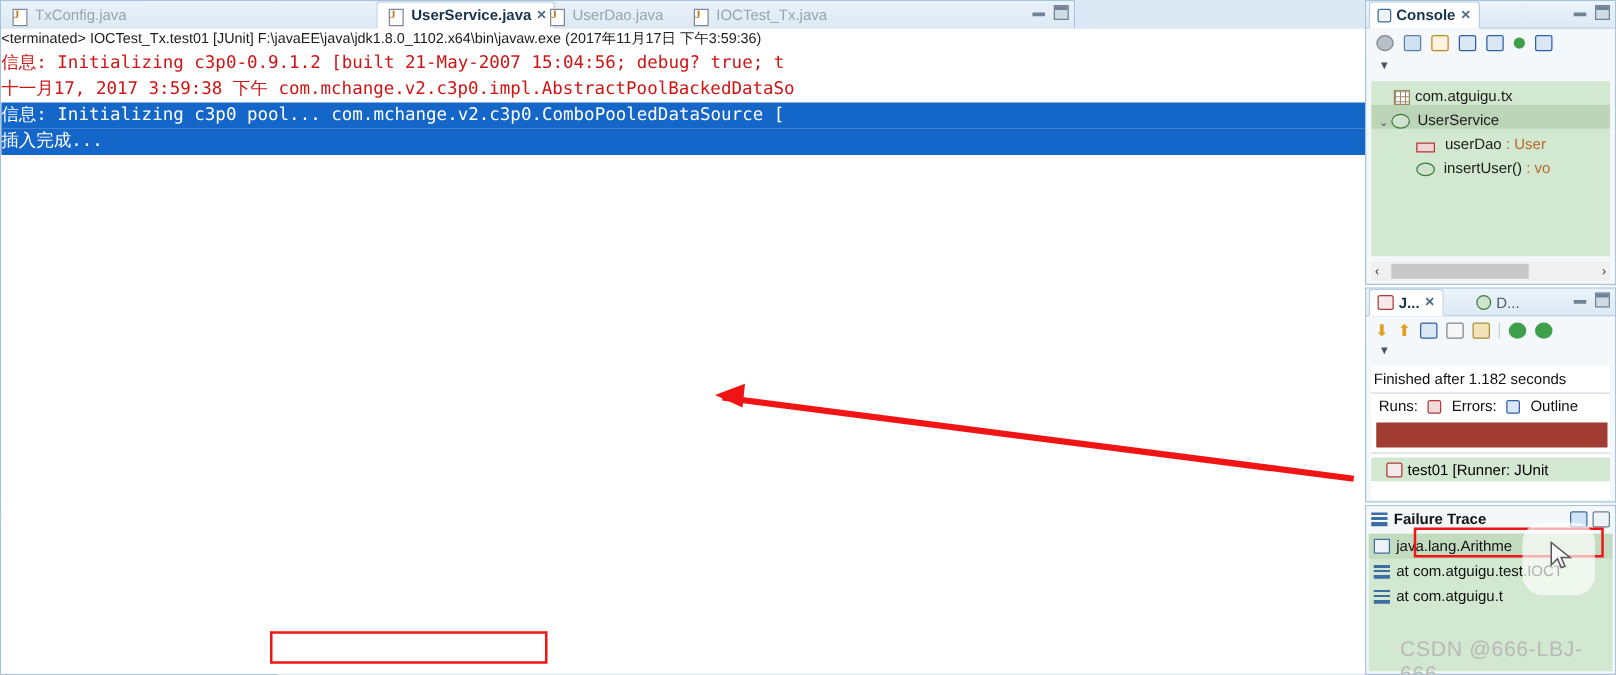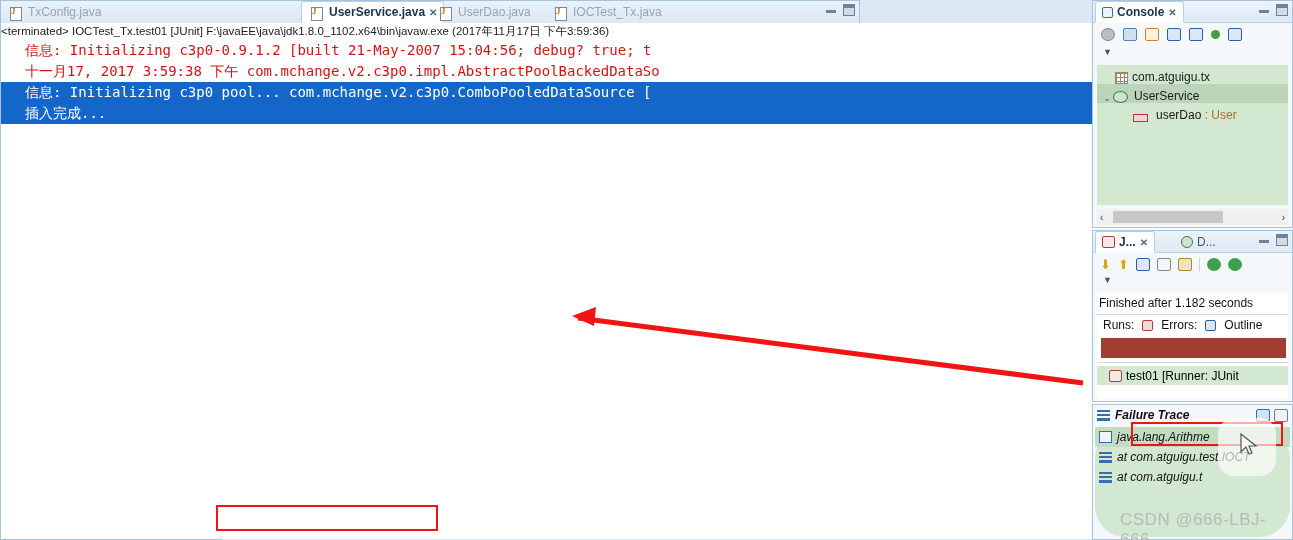--- a/index.html
+++ b/index.html
@@ -111,21 +111,21 @@
   #cotabs { position:relative; height:22px; background:linear-gradient(#ecf3fa,#dce9f4);
     border-bottom:1px solid #b9cfe2; }
   .cotab { position:absolute; top:0; height:22px; display:flex; align-items:center; gap:4px;
     font-size:12px; color:#7d8a96; padding:0 4px; }
   .cotab.active { color:#17334d; font-weight:bold; background:#fff; border:1px solid #b9cfe2;
     border-bottom:1px solid #fff; border-radius:3px 3px 0 0; }
   .cotools { position:absolute; right:2px; top:2px; display:flex; align-items:center; gap:5px; }
   #cobody { position:absolute; left:1px; top:23px; right:13px; bottom:1px; background:#fff;
     overflow:hidden; }
   .cline { font-family:"DejaVu Sans Mono", monospace; font-size:14px; white-space:pre;
-    height:21px; line-height:21px; color:#d01414;padding-left:24px; }
+    height:21px; line-height:21px; color:#d01414; }
   .cterm { font-family:"Liberation Sans", sans-serif; font-size:11.5px; color:#1c1c1c;
     height:17px; line-height:17px; white-space:pre; }
   .cline.selrow { background:#1466c8; color:#fff; }
   .co-vsb { position:absolute; right:1px; top:40px; width:12px; bottom:1px; background:#f2f2f2; }
   .co-vsb .thumb { position:absolute; left:1px; right:1px; top:42px; height:42px; background:#c4c4c4; }
   .co-vsb .up { position:absolute; left:0; right:0; top:0; height:12px; text-align:center;
     font-size:8px; color:#555; }
 
   
   #outline { left:1092px; top:0; width:201px; height:228px; background:#f4f8fb; }
@@ -138,24 +138,24 @@
   #junit { left:1092px; top:230px; width:201px; height:172px; background:#f4f8fb; }
   #jbody { position:absolute; left:4px; top:62px; right:4px; bottom:2px; background:#fff; }
   .jfin { font-size:12px; color:#111; padding:3px 2px 3px 2px; }
   .jsep { height:1px; background:#cfd8e0; margin:1px 0 3px 0; }
   .jcounts { display:flex; gap:8px; align-items:center; font-size:12px; color:#111;
     padding-left:6px; }
   .jbar { margin:6px 2px 4px 4px; height:20px; background:#a03c32; }
   .jrow { display:flex; align-items:center; gap:4px; font-size:12px; background:#d2e8d0;
     height:19px; padding-left:12px; white-space:nowrap; overflow:hidden; }
 
-  #trace { left:1092px; top:404px; width:201px; height:136px; background:#f4f8fb;font-style:italic; }
+  #trace { left:1092px; top:404px; width:201px; height:136px; background:#f4f8fb; }
   .trhdr { display:flex; align-items:center; gap:5px; height:20px; padding-left:4px;
     font-size:12px; color:#111; font-weight:bold; background:#f4f8fb; }
-  .trlist { position:absolute; left:2px; top:22px; right:2px; bottom:2px; background:#d2e8d0;border-radius:31px; }
+  .trlist { position:absolute; left:2px; top:22px; right:2px; bottom:2px; background:#d2e8d0; }
   .trrow { display:flex; align-items:center; gap:5px; height:20px; padding-left:4px;
     font-size:12px; color:#111; white-space:nowrap; overflow:hidden; }
   .trrow.sel { background:#c3dcc0; }
   .bars { width:13px; height:11px; flex:0 0 13px;
     background:linear-gradient(#3b6ea5 0 2px, transparent 2px 4px,
       #3b6ea5 4px 6px, transparent 6px 8px, #3b6ea5 8px 10px); }
   .watermark { position:absolute; left:1120px; top:510px; font-size:17px; color:#b9b9b9;
     letter-spacing:.5px; }
   .cursor-overlay { position:absolute; left:1218px; top:418px; width:58px; height:58px;
     background:rgba(255,255,255,.66); border-radius:16px; }
@@ -482,20 +482,25 @@
         <div class="trow sel" style="padding-left: 4px;">
           <span class="arrow">⌄</span>
           <span class="ico" style="background: rgb(207, 227, 207); border: 1px solid rgb(63, 122, 63); border-radius: 50%; width: 12px; height: 12px; margin-right: 6px;"></span>
           <span>UserService</span>
         </div>
         <div class="trow" style="padding-left: 24px;">
           <span class="arrow none">›</span>
           <span class="ico" style="background: rgb(243, 212, 212); border: 1px solid rgb(176, 58, 58); width: 8px; height: 8px; margin-right: 8px;"></span>
           <span>userDao <span style="color:#b86a2a">: User</span></span>
         </div>
+        <div class="trow" style="padding-left: 24px;">
+          <span class="arrow none">›</span>
+          <span class="ico" style="background: rgb(207, 227, 207); border: 1px solid rgb(63, 122, 63); border-radius: 50%; width: 11px; height: 11px; margin-right: 7px;"></span>
+          <span>insertUser() <span style="color:#b86a2a">: vo</span></span>
+        </div>
       </div>
     <div class="out-hsb">
       <span style="padding-left:3px;">‹</span>
       <div class="th"></div>
       <span style="padding-right:3px;">›</span>
     </div>
   </div>
 
   <div class="panel" id="junit">
     <div class="tabbar">

